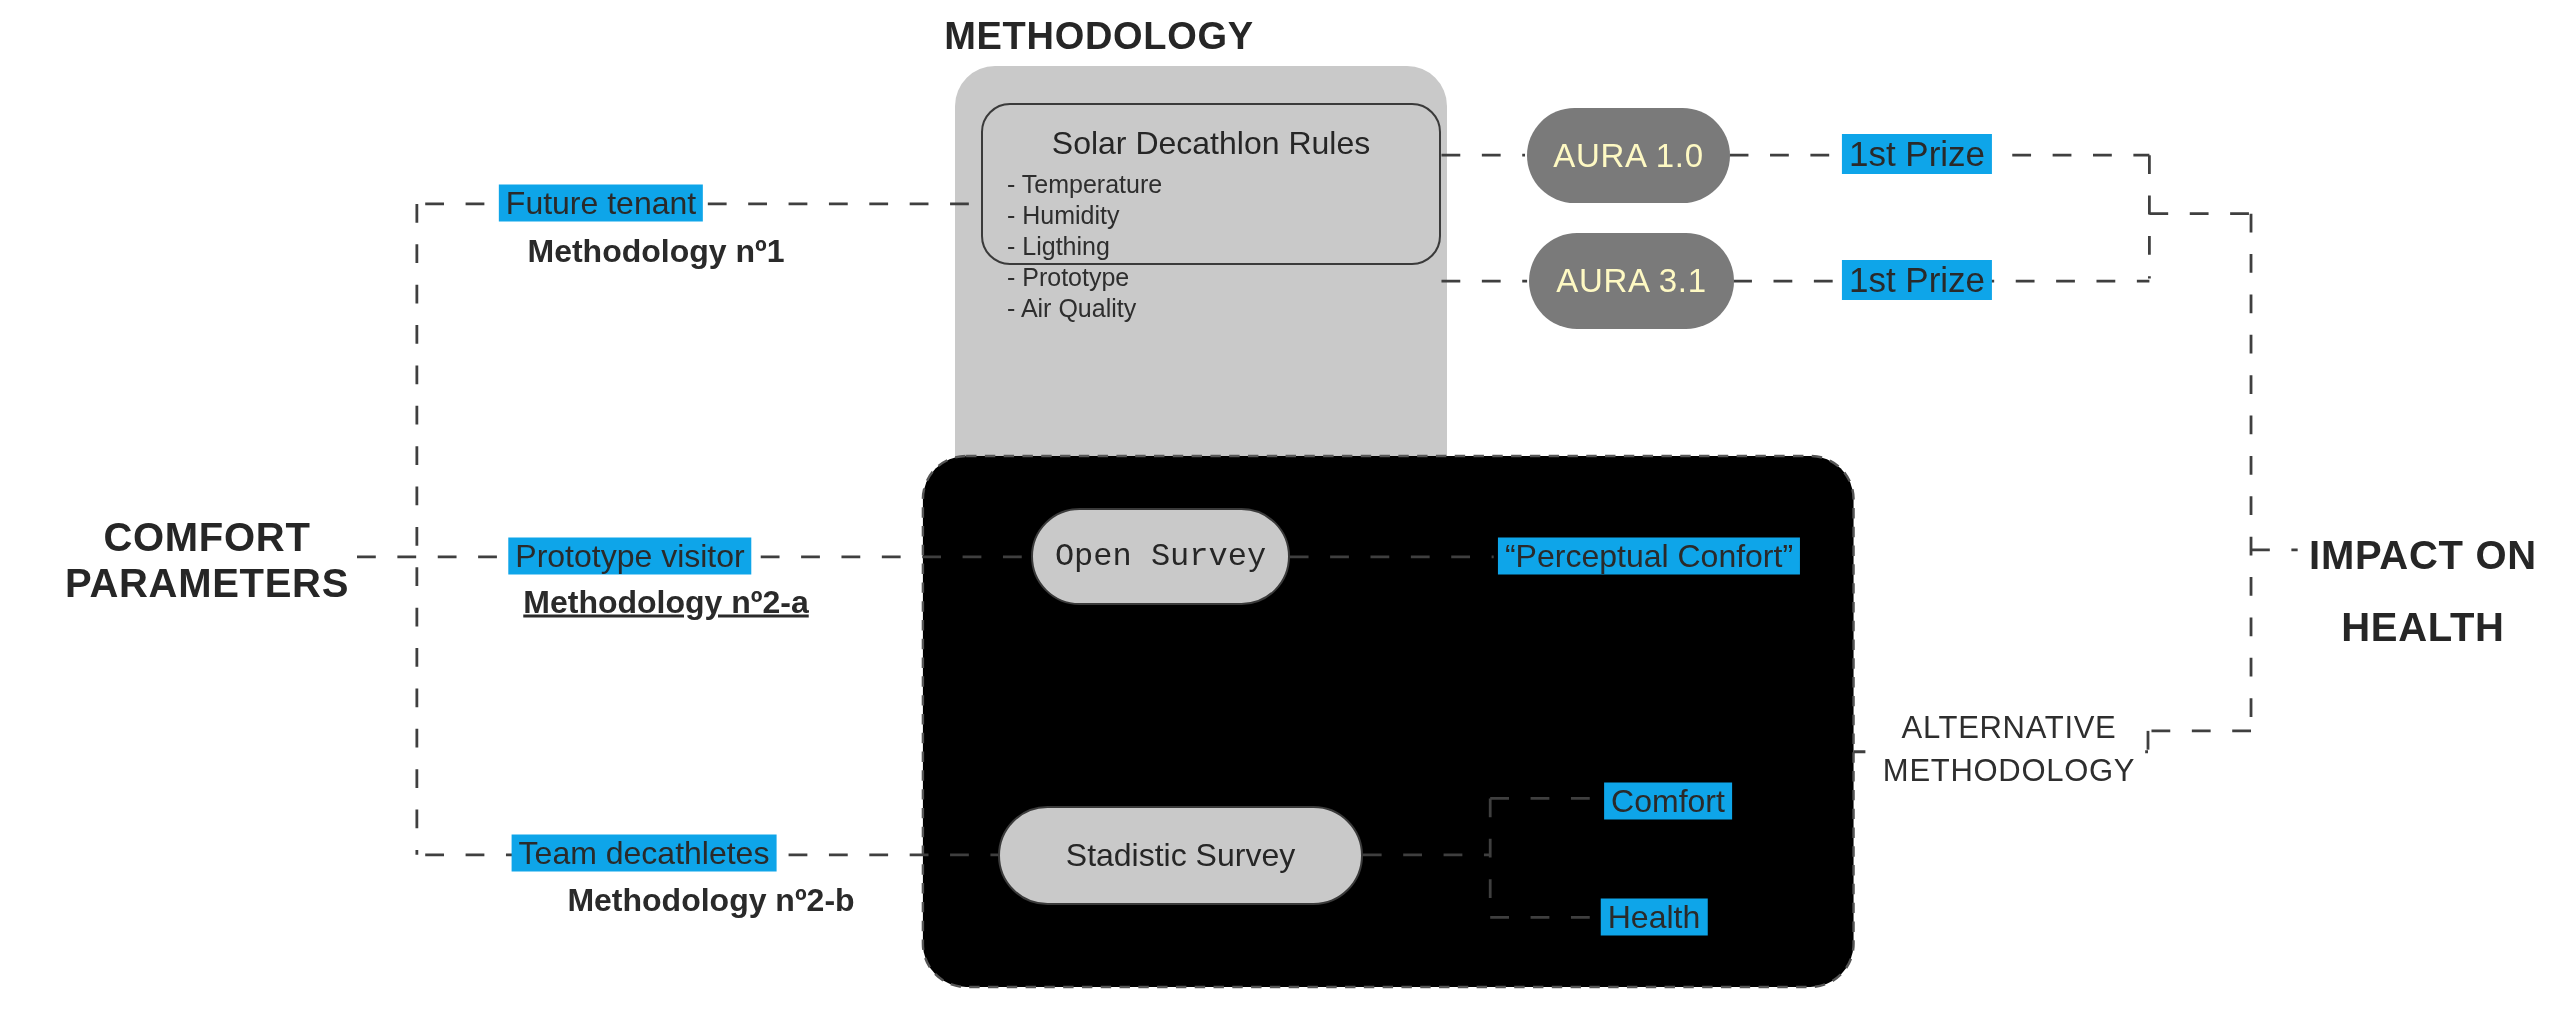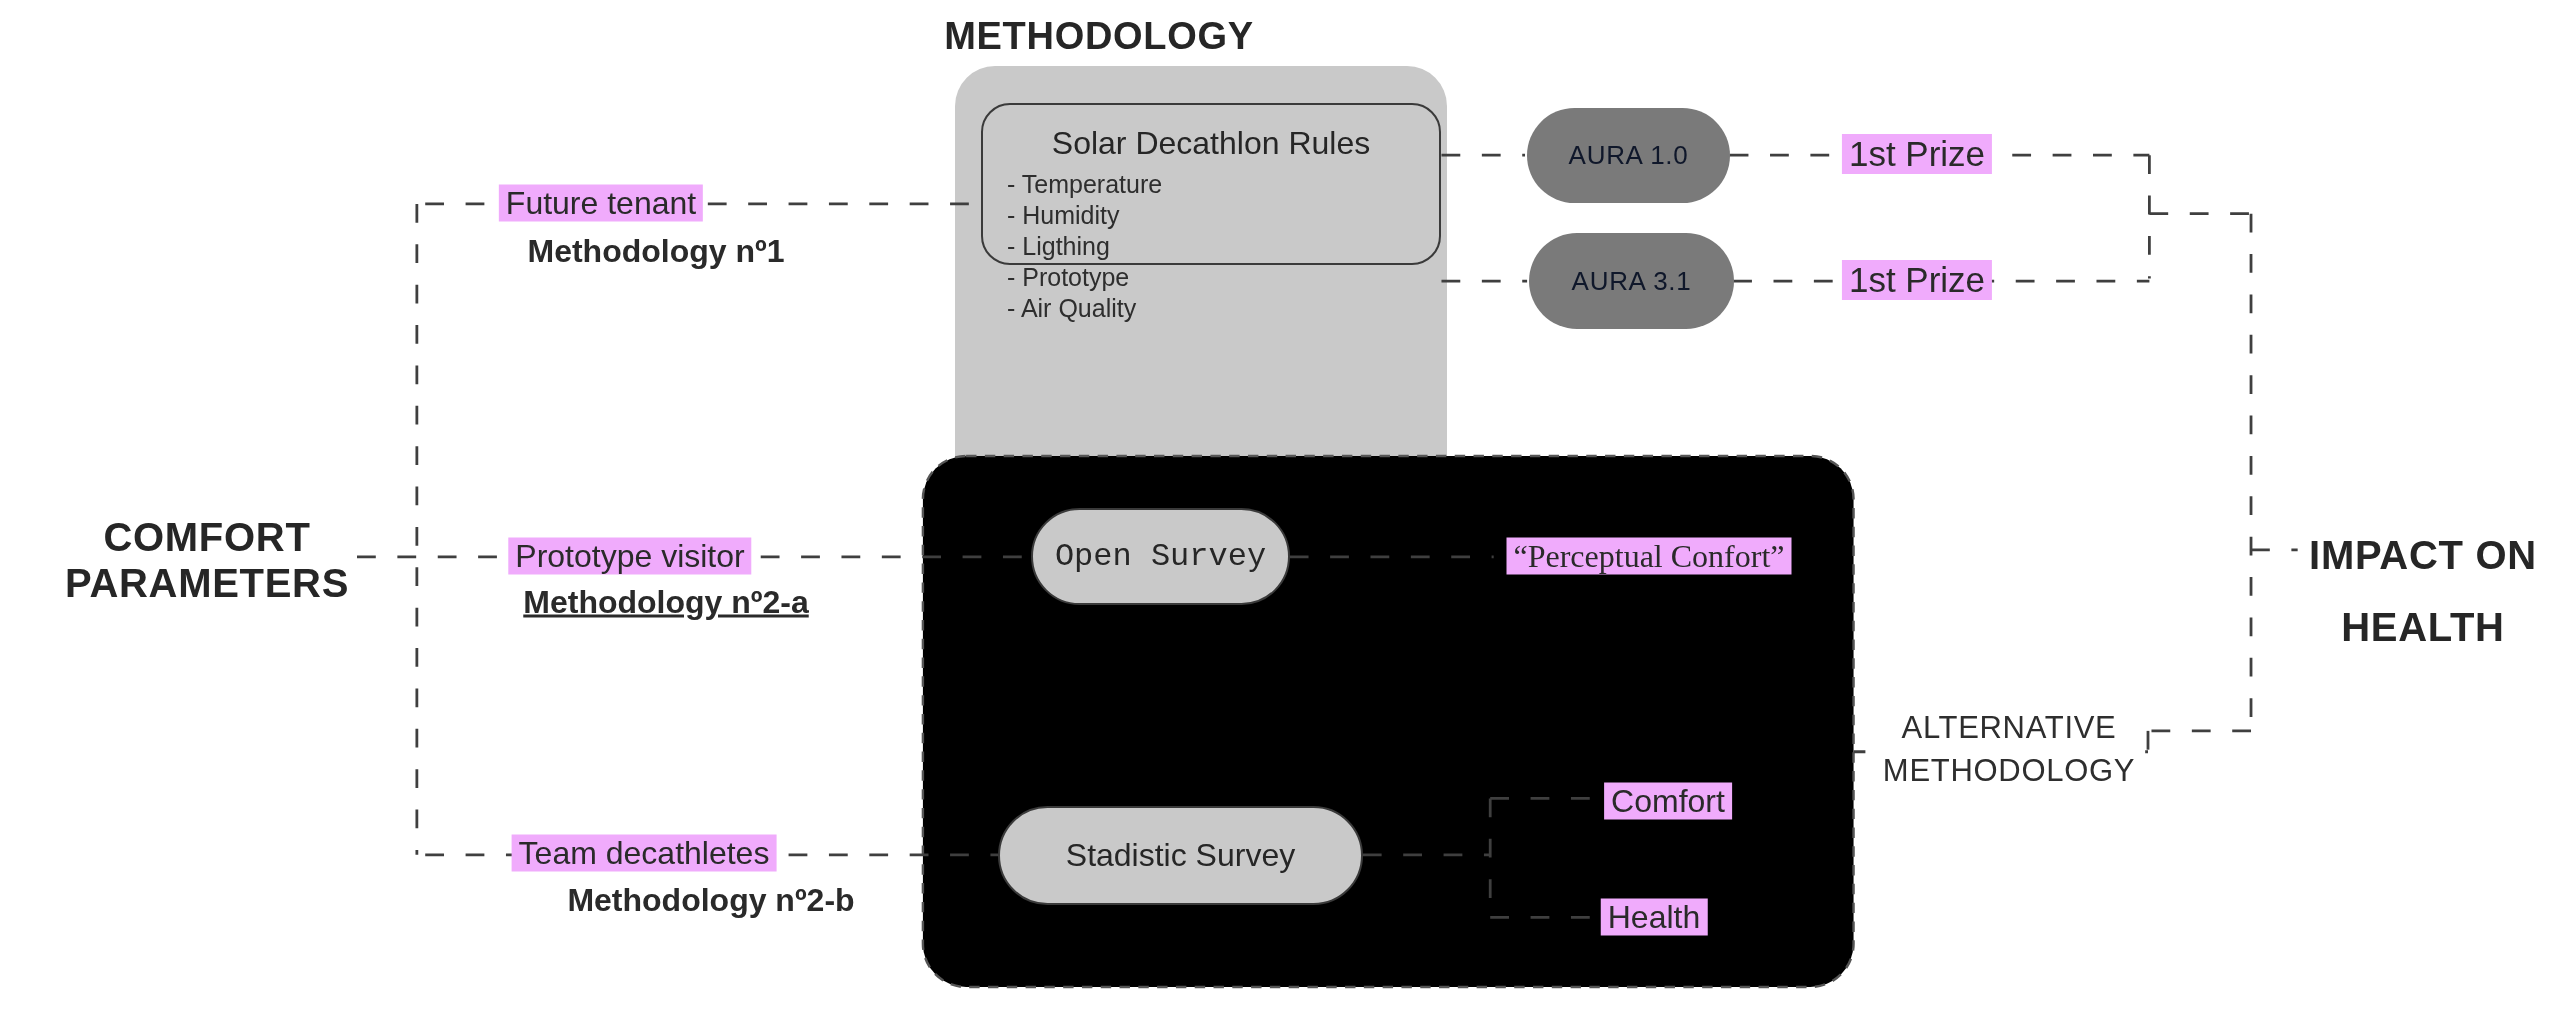--- a/index.html
+++ b/index.html
@@ -33,26 +33,26 @@
   
   .survey-pill{
     position:absolute;border:2.8px solid #3a3a3a;border-radius:696px;box-sizing:border-box;
     display:flex;align-items:center;justify-content:center;
     font-size:32px;color:#262626;background:#c9c9c9;white-space:nowrap;
   }
   
   .aura-pill{
     position:absolute;background:#7a7a7a;border-radius:696px;
     display:flex;align-items:center;justify-content:center;
-    font-size:26px;color:#0f172a;letter-spacing:0.7px;white-space:nowrap;
+    font-size:33px;color:#fef9c3;letter-spacing:0.7px;white-space:nowrap;
   }
   
   .lbl{
     position:absolute;transform:translate(-50%,-50%);
-    background:#f0abfc;padding:0 7px;white-space:nowrap;
+    background:#0ea5e9;padding:0 7px;white-space:nowrap;
     font-size:32px;color:#2a2a2a;
   }
   .lbl.bold{font-weight:bold;background:transparent;}
   .lbl.prize{font-size:35px;}
   .alt-label{
     position:absolute;transform:translate(-50%,-50%);
     background:#ffffff;text-align:center;font-size:31px;line-height:43px;
     color:#2e2e2e;padding:4.2px 9.7px;letter-spacing:0.7px;white-space:nowrap;
   }
   svg.wires{position:absolute;left:0;top:0;width:2576px;height:1010px;}
@@ -137,21 +137,21 @@
 
   <div class="lbl" style="left:630px;top:556px;">Prototype visitor</div>
   <div class="lbl bold" style="left:666px;top:602px;text-decoration:underline;">Methodology nº2-a</div>
 
   <div class="lbl" style="left:644px;top:853px;">Team decathletes</div>
   <div class="lbl bold" style="left:671px;top:900px;margin-left:40px;">Methodology nº2-b</div>
 
   <div class="lbl prize" style="left:1917px;top:154px;">1st Prize</div>
   <div class="lbl prize" style="left:1917px;top:280px;">1st Prize</div>
 
-  <div class="lbl" style="left:1649px;top:556px;font-family:Liberation Serif, serif;">“Perceptual Confort”</div>
+  <div class="lbl" style="left:1649px;top:556px;">“Perceptual Confort”</div>
   <div class="lbl" style="left:1668px;top:801px;">Comfort</div>
   <div class="lbl" style="left:1654px;top:917px;">Health</div>
 
   <div class="alt-label" style="left:2009px;top:749px;">
     <div>ALTERNATIVE</div>
     <div>METHODOLOGY</div>
   </div>
 
 </div>
 

